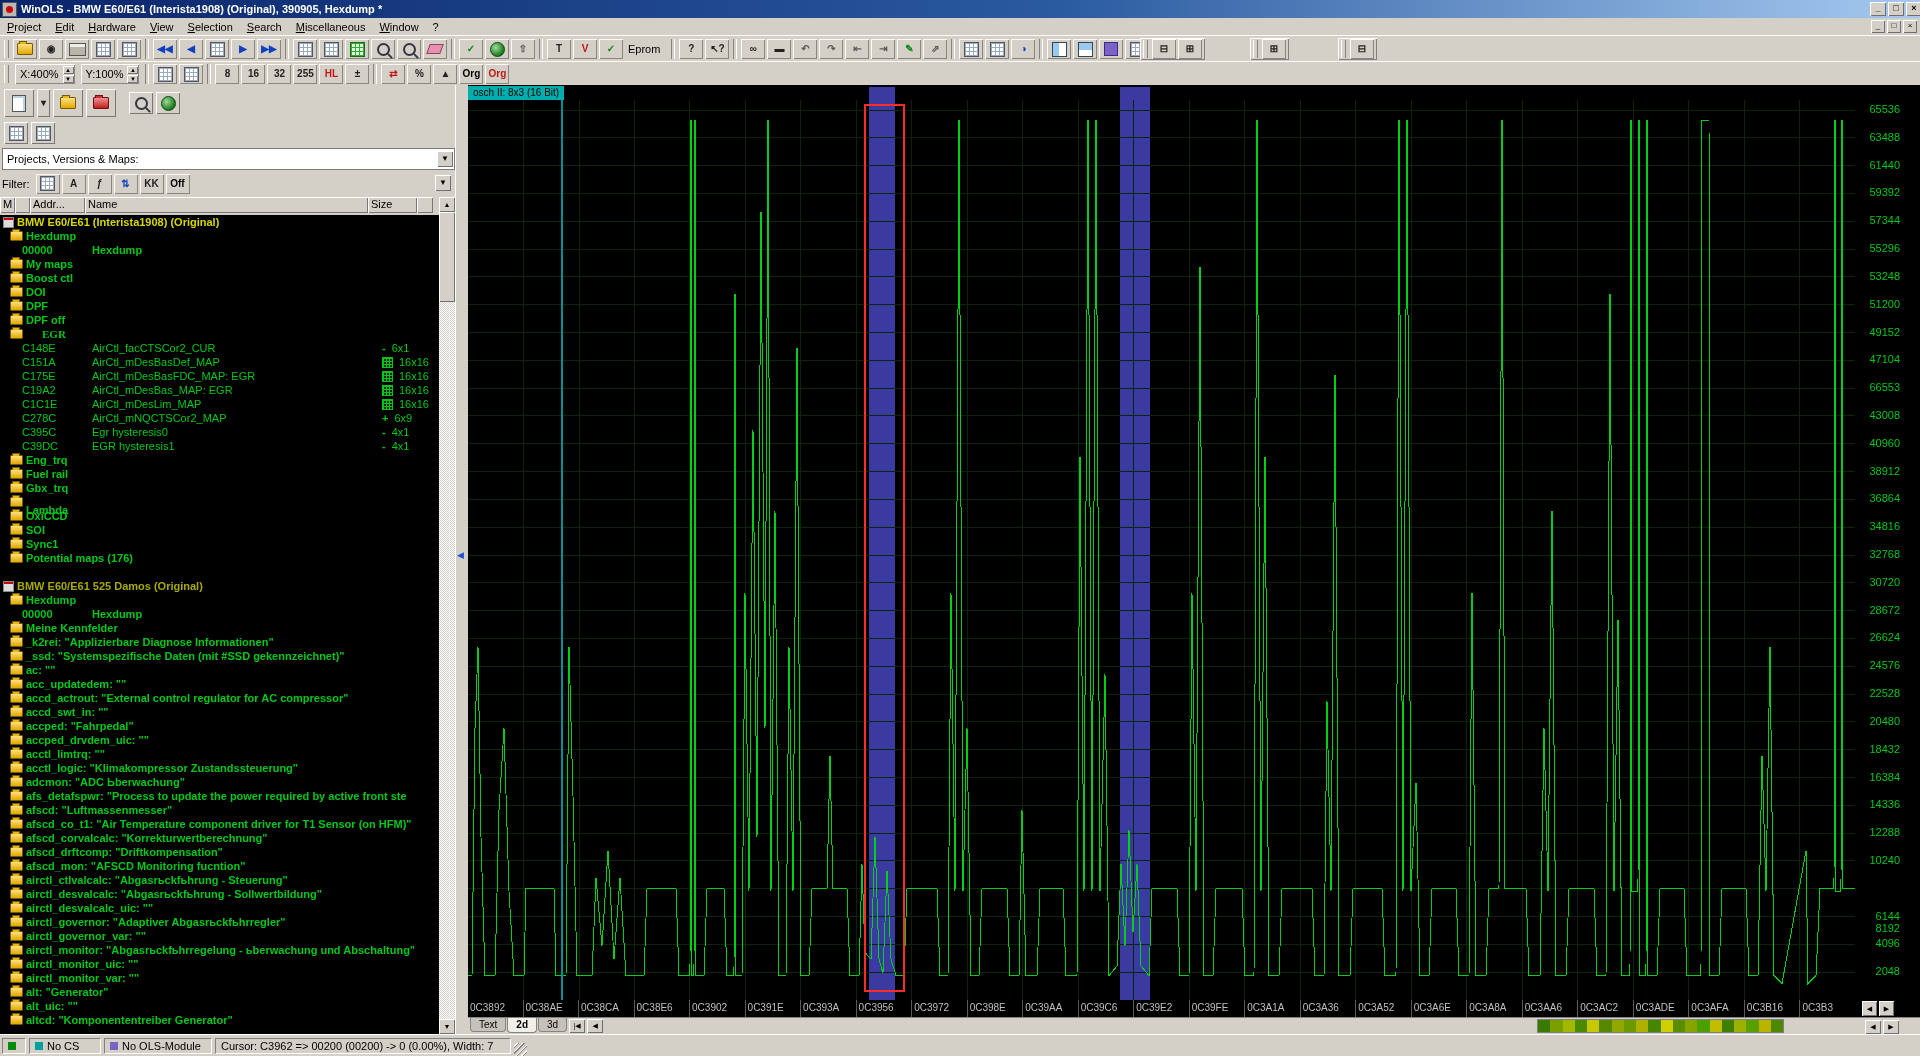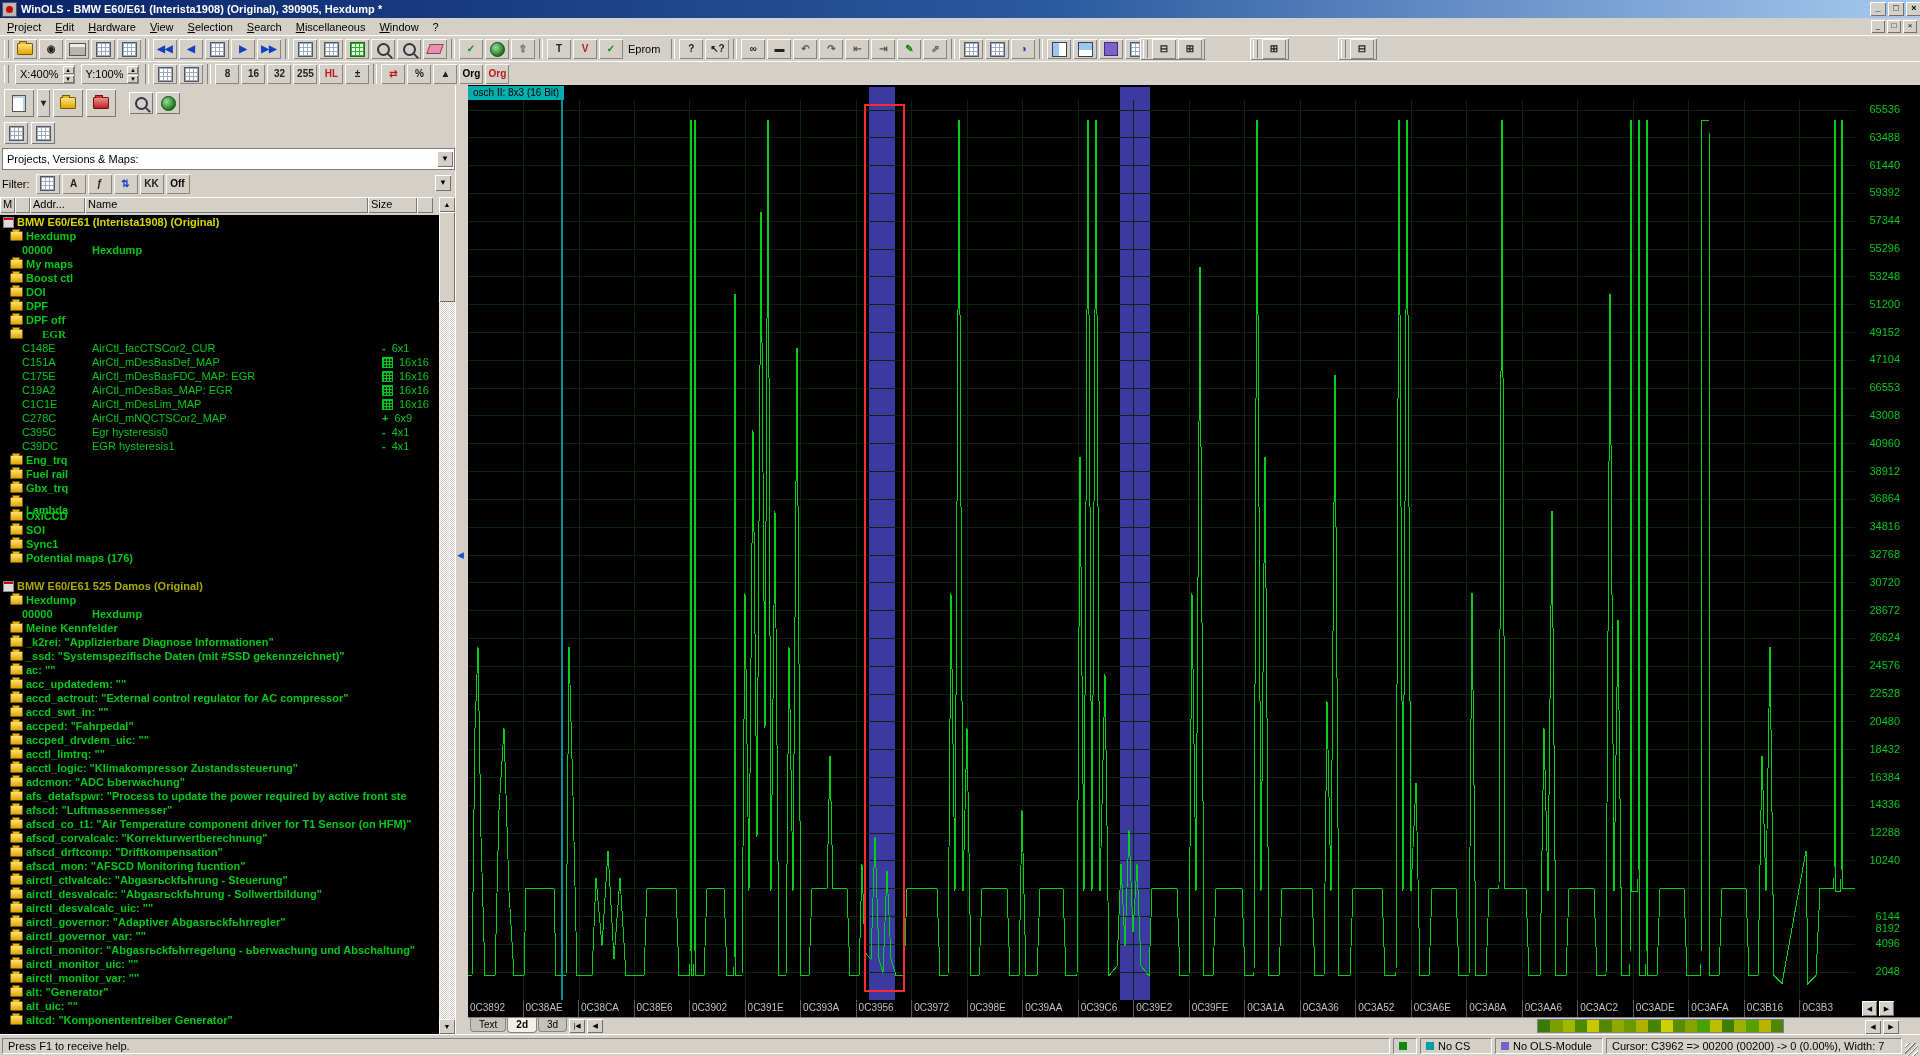--- a/index.html
+++ b/index.html
@@ -877,23 +877,20 @@
       <div class="mslice" style="background: rgb(192, 188, 0);"></div>
       <div class="mslice" style="background: rgb(63, 127, 0);"></div>
       <div class="mslice" style="background: rgb(156, 176, 0);"></div>
       <div class="mslice" style="background: rgb(87, 160, 0);"></div>
       <div class="mslice" style="background: rgb(184, 180, 0);"></div>
       <div class="mslice" style="background: rgb(78, 136, 0);"></div>
     </div>
 </div>
 
 <div id="statusbar">
-  <div class="spanel" style="flex:1">
-    <span>Press F1 to receive help.</span>
-  </div>
   <div class="spanel" style="width:24px">
     <span class="led" style="background:#0a8a0a"></span>
   </div>
   <div class="spanel" style="width:72px">
     <span class="led" style="background:#00a0a0"></span>
     <span>No CS</span>
   </div>
   <div class="spanel" style="width:108px">
     <span class="led" style="background:#7a62c8"></span>
     <span>No OLS-Module</span>

